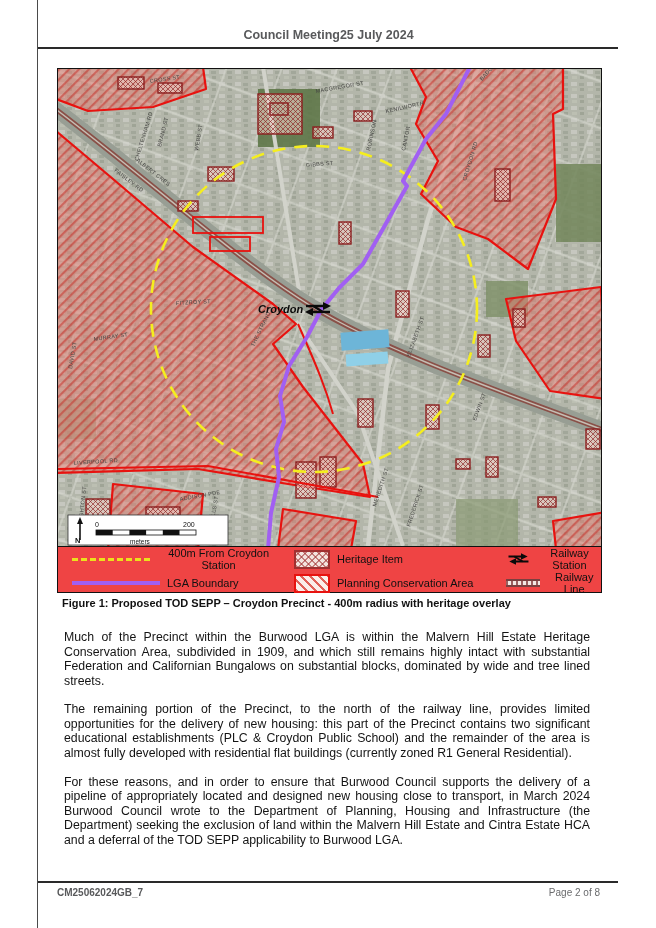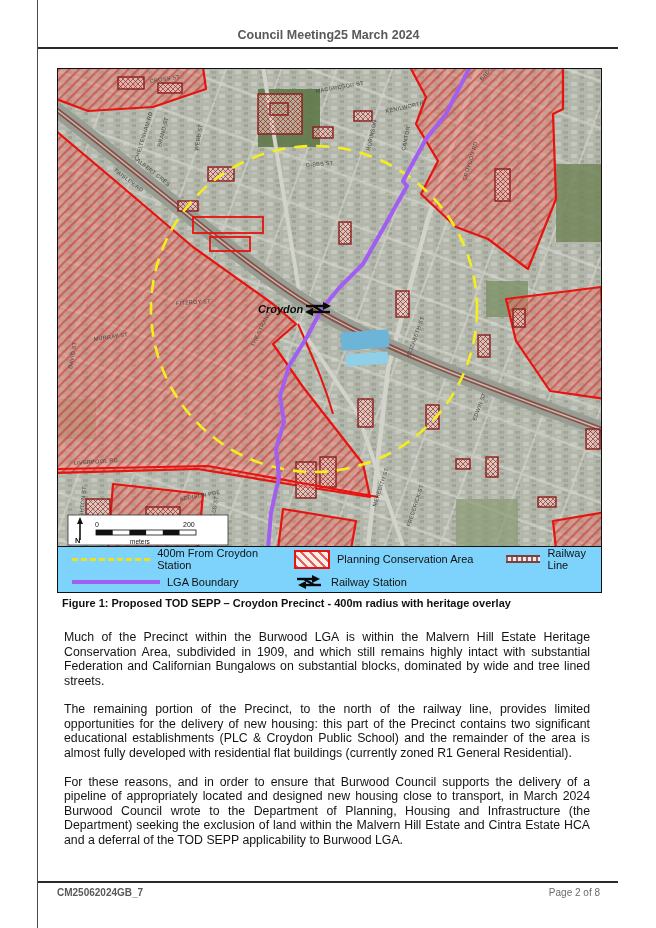--- a/index.html
+++ b/index.html
@@ -13,23 +13,23 @@
   .hdr-rule{position:absolute;left:38px;top:47px;width:580px;height:2px;background:#2a2a2a;}
   .ftr-rule{position:absolute;left:38px;top:881px;width:580px;height:2px;background:#2a2a2a;}
   .ftr{position:absolute;left:57px;right:56px;top:887px;display:flex;justify-content:space-between;
        font-size:10px;color:#6a6b6d;}
   .ftr .doc{font-weight:bold;color:#58595b;}
 
   
   .figure-box{position:absolute;left:57px;top:68px;width:543px;border:1.5px solid #111;}
   .map-wrap{width:543px;height:477px;border-bottom:1.5px solid #111;position:relative;background:#b3b6aa;}
   .map-wrap svg{display:block;}
-  .legend{width:543px;height:45px;background:#7dd3fc;display:grid;
+  .legend{width:543px;height:45px;background:#ef4444;display:grid;
           grid-template-columns:222px 212px 1fr;grid-template-rows:1fr 1fr;
-          grid-auto-flow:column;align-items:center;font-size:11px;color:#111;}
+          grid-auto-flow:column;align-items:center;font-size:11px;color:#111;text-align:center;}
   .lg-item{display:flex;align-items:center;gap:7px;padding-left:14px;}
   .sw-dash{width:88px;border-top:3px dashed #ece11c;}
   .sw-purple{width:88px;height:4px;background:#a15ff2;}
   .sw-hitem{width:32px;height:15px;border:2px solid #a03030;
             background:
               repeating-linear-gradient(45deg, rgba(160,48,48,.55) 0 1.5px, transparent 1.5px 5px),
               repeating-linear-gradient(-45deg, rgba(160,48,48,.55) 0 1.5px, transparent 1.5px 5px),
               #f3e4de;}
   .sw-hca{width:32px;height:15px;border:2px solid #e8120f;
           background:repeating-linear-gradient(45deg, rgba(216,50,40,.75) 0 2px, transparent 2px 6.5px), #fbeeea;}
@@ -44,21 +44,21 @@
   .body-text p{margin:0 8px 14px 0;}
 </style>
 </head>
 <body>
 
 <div class="page">
   <div class="left-rule"></div>
 
   <div class="hdr">
     <span>Council Meeting</span>
-    <span>25 March 2024</span>
+    <span>25 July 2024</span>
   </div>
   <div class="hdr-rule"></div>
 
   <div class="figure-box">
     <div class="map-wrap">
       <svg width="543" height="477" viewBox="0 0 543 477">
         <defs>
           <pattern id="texP" width="16" height="12" patternUnits="userSpaceOnUse">
             <rect width="16" height="12" fill="#b3b6aa"></rect>
             <rect x="1" y="1" width="6" height="4" fill="#c6c7bf"></rect>
@@ -214,20 +214,24 @@
     <div class="legend">
       <div class="lg-item">
         <span class="sw-dash"></span>
         <span>400m From Croydon Station</span>
       </div>
       <div class="lg-item">
         <span class="sw-purple"></span>
         <span>LGA Boundary</span>
       </div>
       <div class="lg-item">
+        <span class="sw-hitem"></span>
+        <span>Heritage Item</span>
+      </div>
+      <div class="lg-item">
         <span class="sw-hca"></span>
         <span>Planning Conservation Area</span>
       </div>
       <div class="lg-item">
         <svg width="30" height="16" viewBox="0 0 30 16">
           <path d="M3,5 H21" stroke="#0a0a0a" stroke-width="2.4" fill="none"></path>
           <path d="M9,11 H27" stroke="#0a0a0a" stroke-width="2.4" fill="none"></path>
           <path d="M18,1 L26,5 L18,9 Z" fill="#0a0a0a"></path>
           <path d="M12,7 L4,11 L12,15 Z" fill="#0a0a0a"></path>
           <path d="M10,5 L20,11" stroke="#0a0a0a" stroke-width="2.2"></path>

